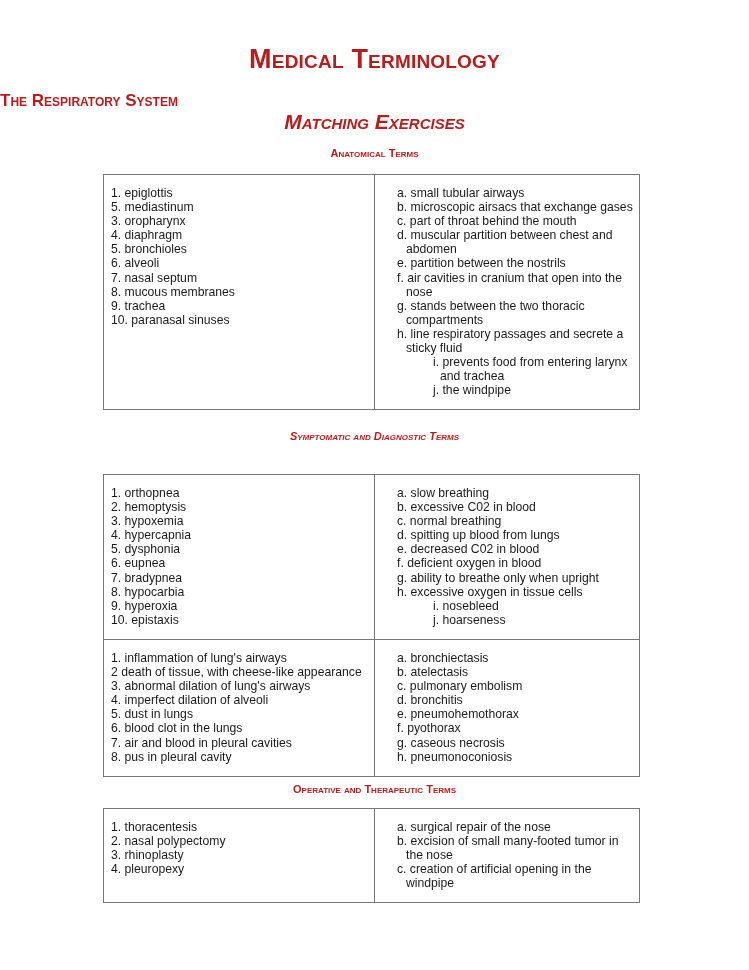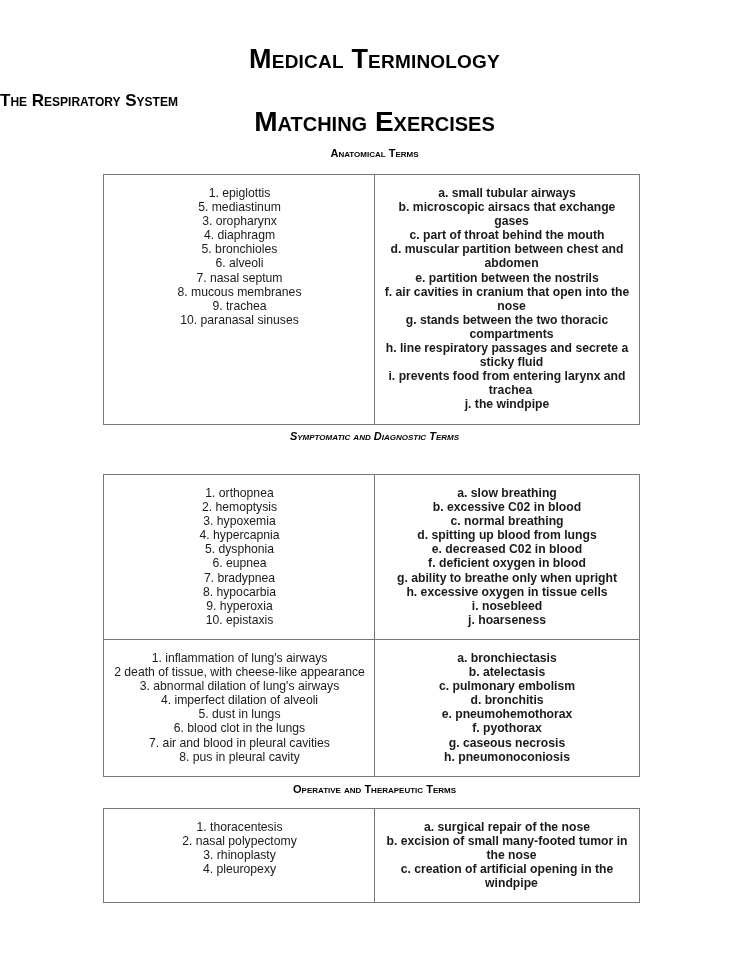--- a/index.html
+++ b/index.html
@@ -11,21 +11,21 @@
       width: 749px;
       height: 970px;
       position: relative;
       overflow: hidden;
       font-family: "Liberation Sans", sans-serif;
       color: #1a1a1a;
     }
     .sc {
       font-variant: small-caps;
       font-weight: bold;
-      color: #000000;
+      color: #b91c1c;
     }
     .doc-title {
       position: absolute;
       left: 0; right: 0;
       top: 44px;
       text-align: center;
       font-size: 27px;
       letter-spacing: 0.2px;
     }
     .doc-subtitle {
@@ -34,22 +34,23 @@
       top: 91px;
       text-align: left;
       font-size: 17px;
       line-height: 20px;
     }
     .doc-subtitle2 {
       position: absolute;
       left: 0; right: 0;
       top: 110px;
       text-align: center;
-      font-size: 28px;
+      font-size: 21px;
       line-height: 24px;
+      font-style: italic;
     }
     .section-heading {
       position: absolute;
       left: 0; right: 0;
       text-align: center;
       font-size: 11px;
       line-height: 14px;
     }
     table.match {
       position: absolute;
@@ -57,34 +58,34 @@
       width: 537px;
       border-collapse: collapse;
       table-layout: fixed;
     }
     table.match td {
       border: 1px solid #777;
       vertical-align: top;
       padding: 11px 6px 12px 7px;
       font-size: 12.2px;
       line-height: 14.1px;
-      text-align: center;
     }
     table.match td.left { width: 257px; }
-    table.match td.right { padding-left: 6px; font-weight: bold; }
+    table.match td.right { padding-left: 22px; }
     .item {
       display: block;
     }
     .right .item {
       padding-left: 9px;
       text-indent: -9px;
     }
     .right .item.tight {
       padding-left: 7px;
       text-indent: -7px;
+      margin-left: 36px;
     }
     .last-table td { padding-bottom: 0px; }
   </style>
 </head>
 <body>
 
 <div class="doc-title sc">Medical Terminology</div>
 <div class="doc-subtitle sc">The Respiratory System</div>
 <div class="doc-subtitle2 sc">Matching Exercises</div>
 

